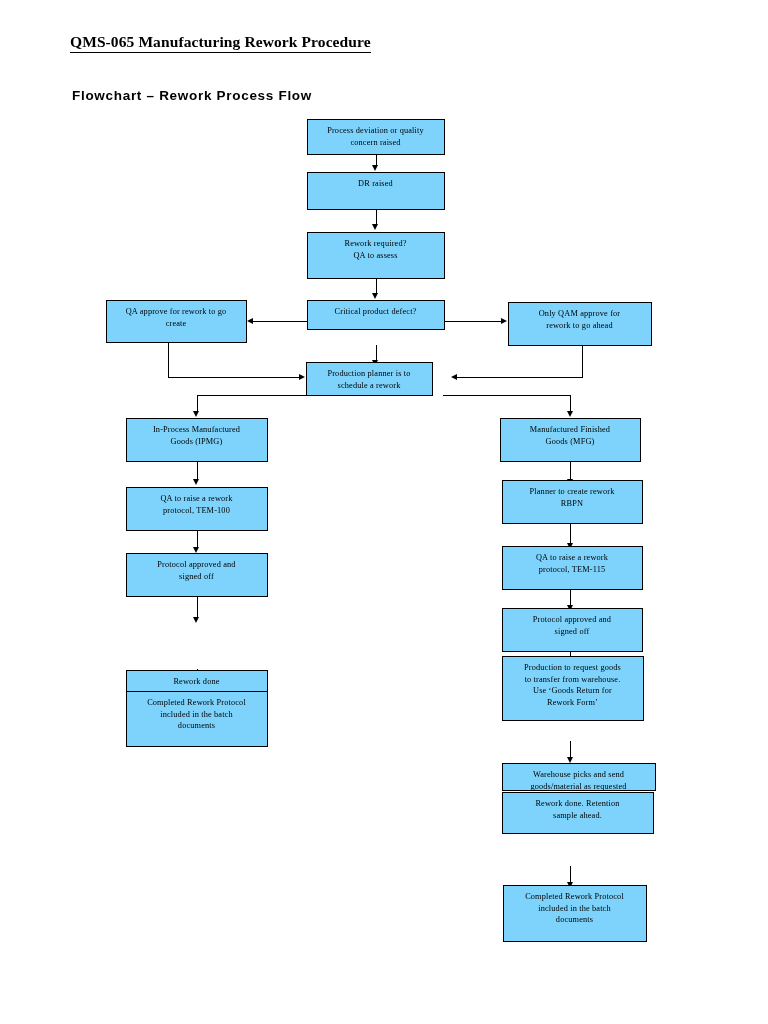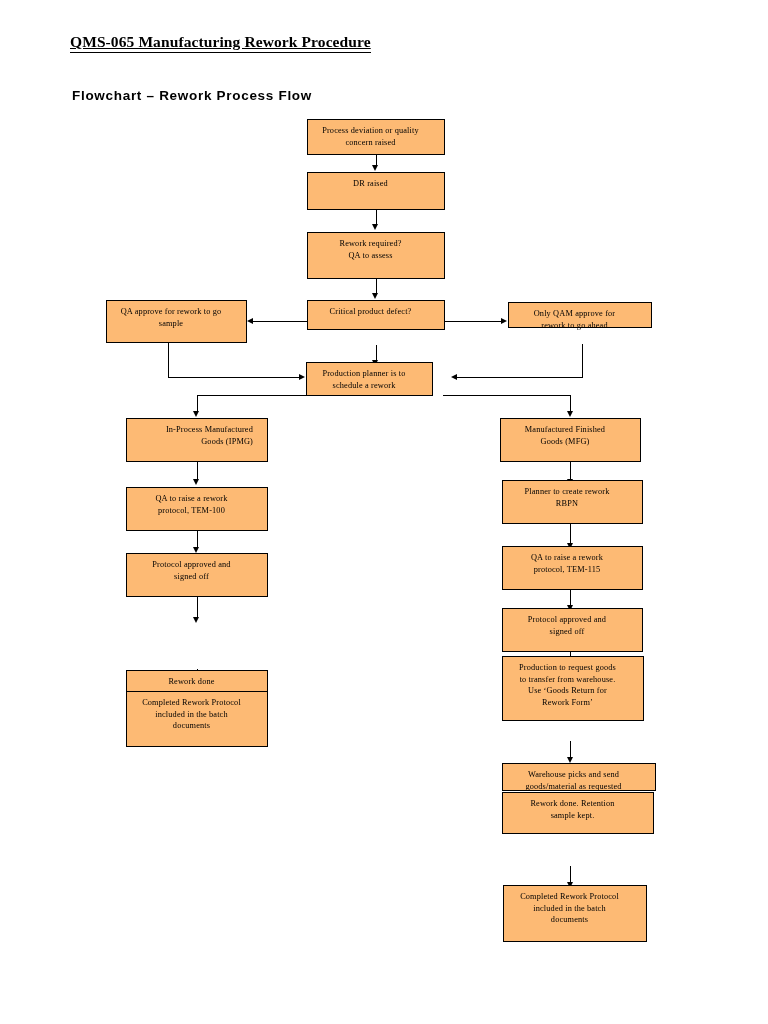--- a/index.html
+++ b/index.html
@@ -28,46 +28,45 @@
     position: absolute;
     left: 70px;
     top: 33px;
     font-family: "Liberation Serif", "DejaVu Serif", serif;
     font-size: 15.5px;
     font-weight: bold;
     letter-spacing: 0.1px;
     border-bottom: 1.4px solid #000;
     padding-bottom: 1px;
     white-space: nowrap;
-    text-decoration: underline;
   }
   .section-title {
     position: absolute;
     left: 72px;
     top: 88px;
     font-family: "Liberation Sans", "DejaVu Sans", sans-serif;
     font-size: 13.5px;
     font-weight: bold;
     letter-spacing: 0.7px;
     white-space: nowrap;
   }
 
   
   .node {
     position: absolute;
     box-sizing: border-box;
     border: 1.2px solid #000000;
-    background: #fdba74;
+    background: #7dd3fc;
     font-family: "Liberation Serif", "DejaVu Serif", serif;
     font-size: 8.3px;
     line-height: 11.5px;
     text-align: center;
     padding-top: 5px;
     padding-left: 3px;
-    padding-right: 14px;
+    padding-right: 4px;
     letter-spacing: 0.15px;
     z-index: 3;
   }
 
   
   .ln {
     position: absolute;
     background: #000000;
     z-index: 1;
   }
@@ -184,34 +183,34 @@
   <div class="node" style="left:307px; top:172px; width:138px; height:38px;">
     <div>DR raised</div>
   </div>
 
   <div class="node" style="left:307px; top:300px; width:138px; height:30px;">
     <div>Critical product defect?</div>
   </div>
 
   <div class="node" style="left:106px; top:300px; width:141px; height:43px;">
     <div>QA approve for rework to go</div>
-    <div>sample</div>
-  </div>
-
-  <div class="node" style="left:508px; top:302px; width:144px; height:26px;">
+    <div>create</div>
+  </div>
+
+  <div class="node" style="left:508px; top:302px; width:144px; height:44px;">
     <div>Only QAM approve for</div>
     <div>rework to go ahead</div>
   </div>
 
   <div class="node" style="left:306px; top:362px; width:127px; height:34px;">
     <div>Production planner is to</div>
     <div>schedule a rework</div>
   </div>
 
-  <div class="node" style="left:126px; top:418px; width:142px; height:44px;text-align:right;">
+  <div class="node" style="left:126px; top:418px; width:142px; height:44px;">
     <div>In-Process Manufactured</div>
     <div>Goods (IPMG)</div>
   </div>
 
   <div class="node" style="left:500px; top:418px; width:141px; height:44px;">
     <div>Manufactured Finished</div>
     <div>Goods (MFG)</div>
   </div>
 
   <div class="node" style="left:126px; top:487px; width:142px; height:44px;">
@@ -256,21 +255,21 @@
     <div>Rework Form’</div>
   </div>
 
   <div class="node" style="left:502px; top:763px; width:154px; height:28px;">
     <div>Warehouse picks and send</div>
     <div>goods/material as requested</div>
   </div>
 
   <div class="node" style="left:502px; top:792px; width:152px; height:42px;">
     <div>Rework done. Retention</div>
-    <div>sample kept.</div>
+    <div>sample ahead.</div>
   </div>
 
   <div class="node" style="left:503px; top:885px; width:144px; height:57px;">
     <div>Completed Rework Protocol</div>
     <div>included in the batch</div>
     <div>documents</div>
   </div>
 
 </div>
 

